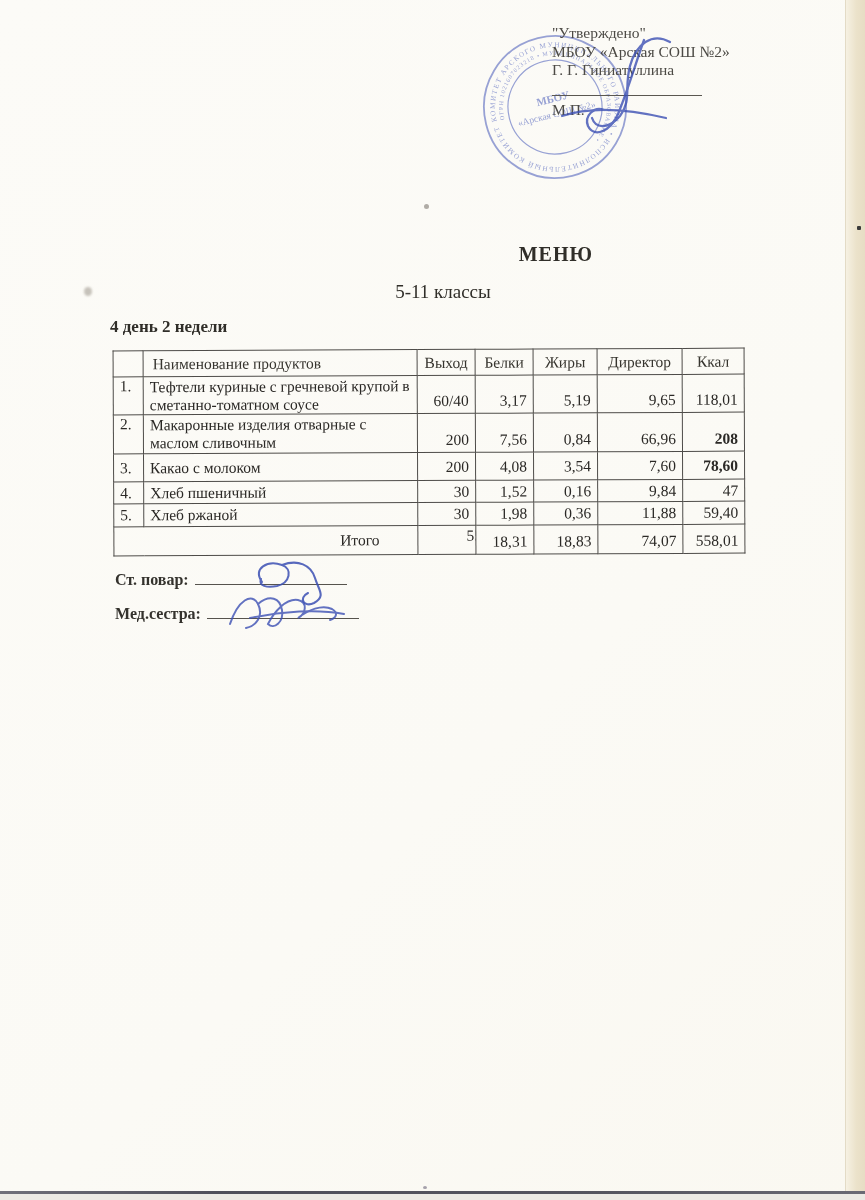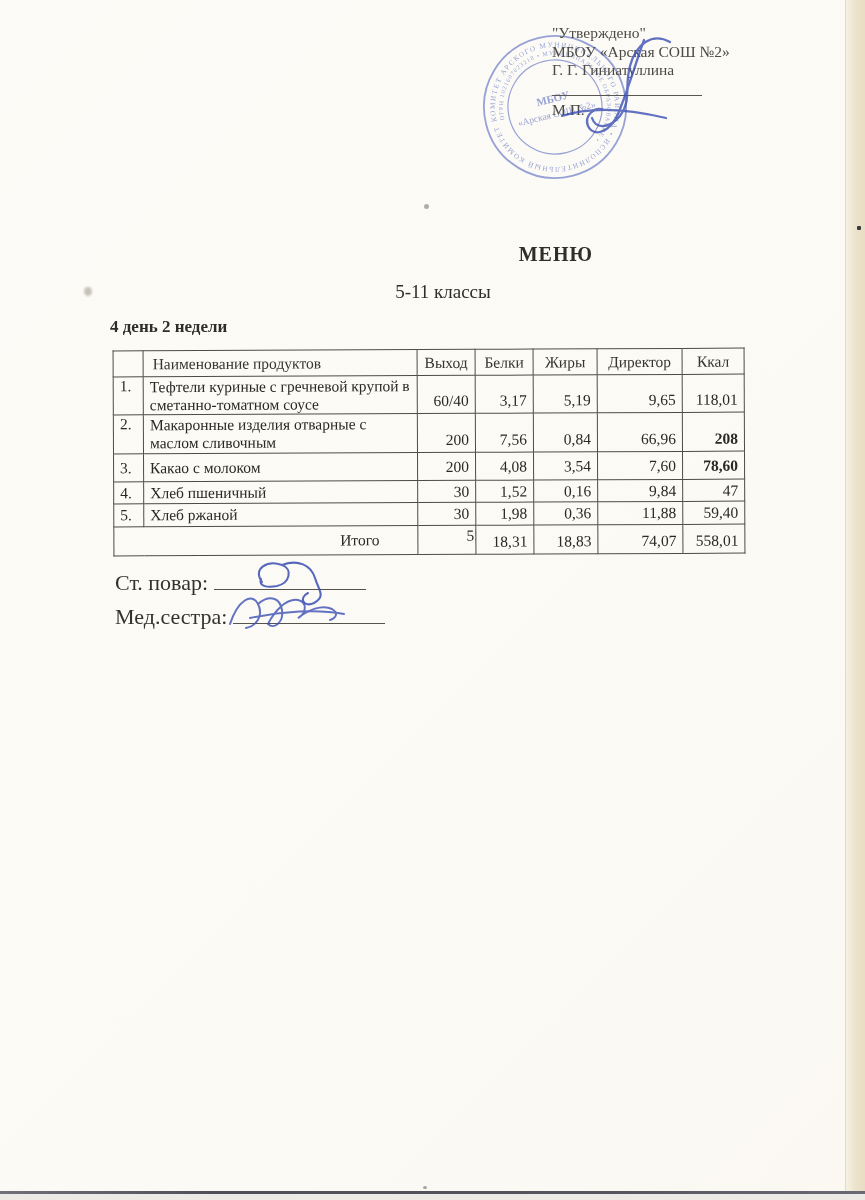--- a/index.html
+++ b/index.html
@@ -55,21 +55,21 @@
   tr.two td.val{vertical-align:bottom;padding-bottom:3px;}
   tr.one td{vertical-align:middle;}
   tr.r1 td{height:34px;} tr.r2 td{height:35px;} tr.r3 td{height:27px;}
   tr.r4 td{height:21px;} tr.r5 td{height:22px;} tr.tot td{height:25px;}
   tr.tot td.lbl{text-align:right;padding-right:38px;vertical-align:middle;}
   tr.tot td.top{vertical-align:top;padding-top:1px;padding-left:48px;}
   tr.tot td.bot{vertical-align:bottom;padding-bottom:3px;border-radius:8px;}
   .bd{font-weight:bold;}
 
   
-  .sig-row{position:absolute;font-size:22px;font-weight:normal;color:#34322d;}
+  .sig-row{position:absolute;font-size:16px;font-weight:bold;color:#34322d;}
   .sig-row .lbl{display:inline-block;}
   .sig-row .line{display:inline-block;width:152px;border-bottom:1.6px solid #56534d;
     height:14px;margin-left:6px;}
   .cook{left:115px;top:570px;}
   .nurse{left:115px;top:604px;}
   .hand{position:absolute;}
 
   
   .speck{position:absolute;border-radius:50%;}
   .sp1{left:857px;top:226px;width:4px;height:4px;background:#3a3a3a;border-radius:1px;}

